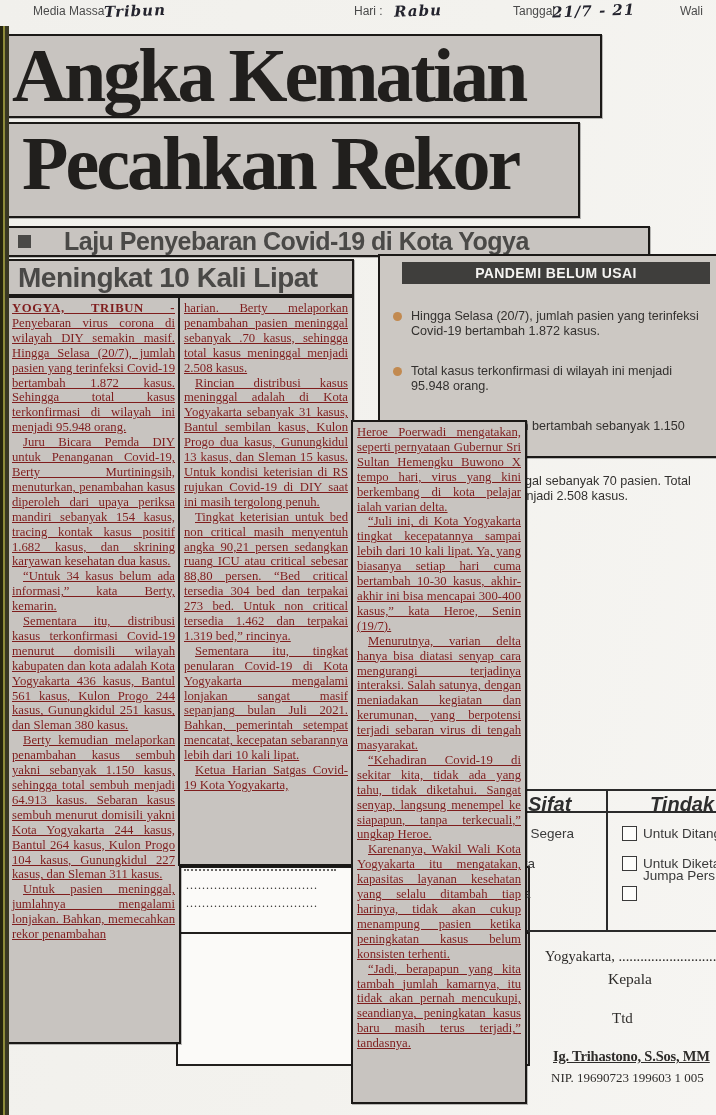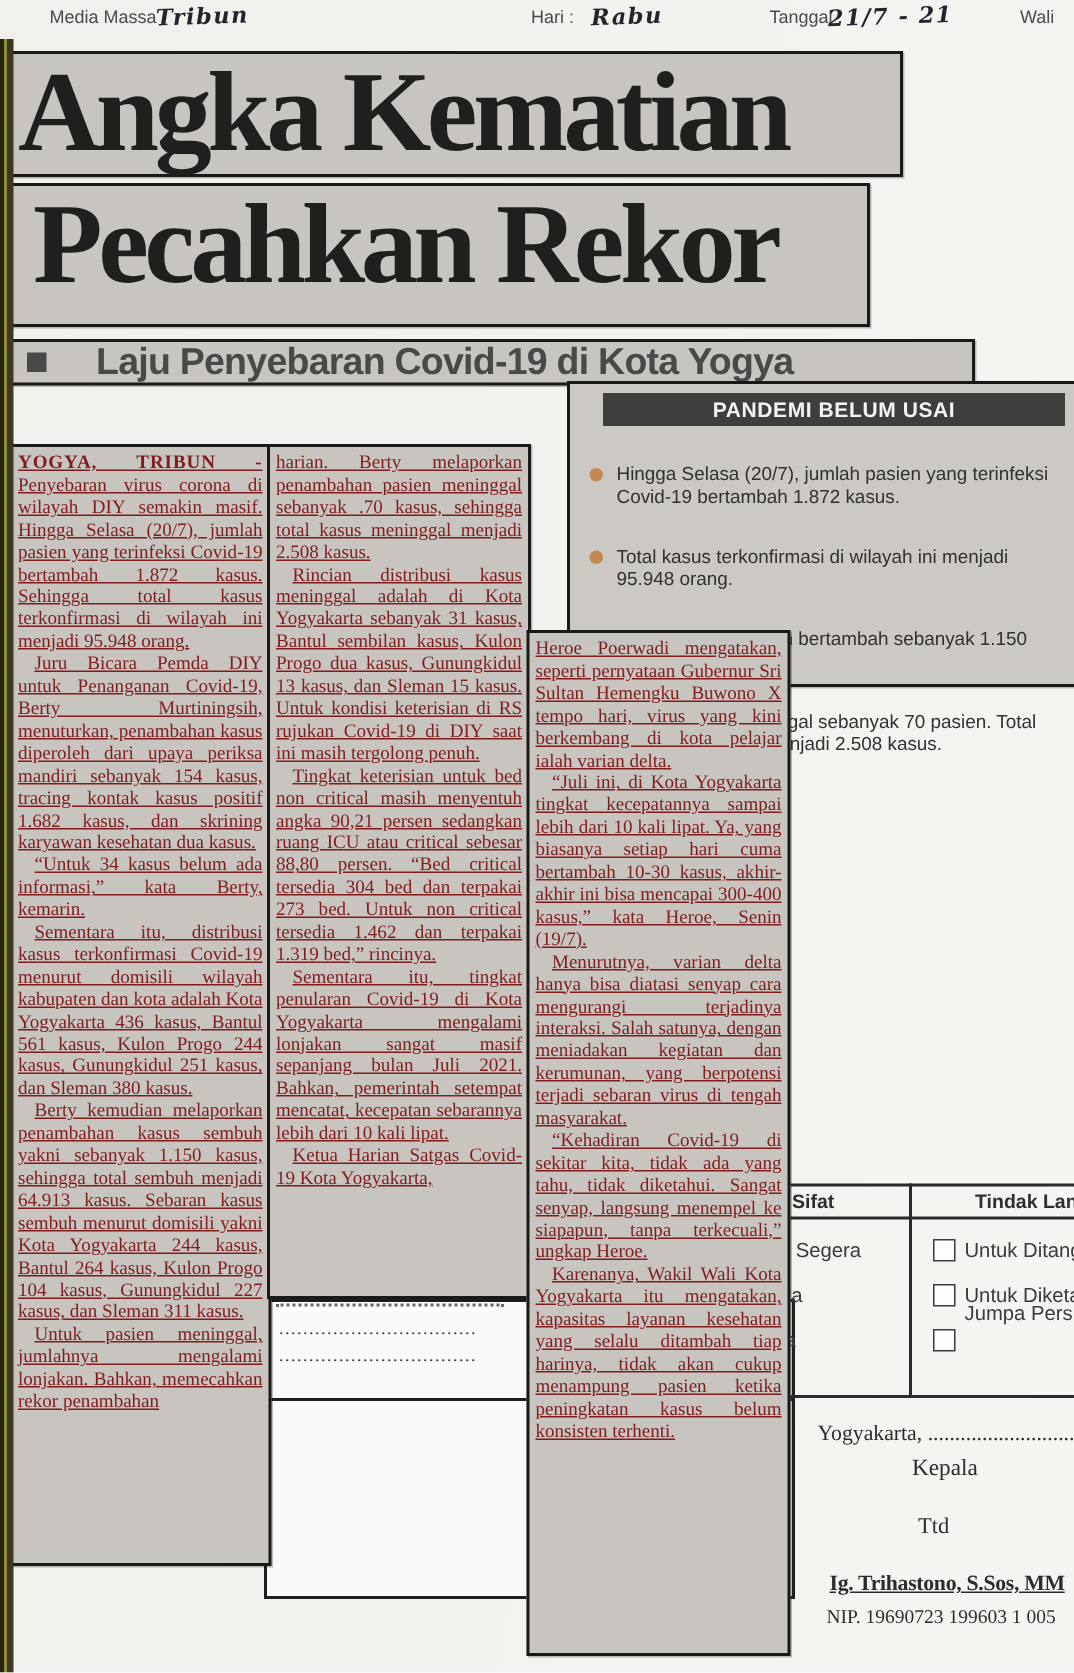--- a/index.html
+++ b/index.html
@@ -46,21 +46,21 @@
     background:#fbfaf8; border:2px solid #211f1d; z-index:1; box-sizing:border-box;}
   .mid-torn { position:absolute; left:6px; top:1px; width:152px; border-top:2px dotted #6a6866;}
   .dots { position:absolute; font-size:12px; letter-spacing:1px; color:#3c3a38; white-space:nowrap;}
   .mid-div { position:absolute; left:-2px; right:-2px; top:64px; border-top:2px solid #211f1d;}
   
   .line { position:absolute; z-index:1; }
   .rt-top { left:521px; top:789px; width:195px; border-top:2px solid #2b2b2b;}
   .rt-under { left:521px; top:811px; width:195px; border-top:2px solid #2b2b2b;}
   .rt-bottom { left:521px; top:930px; width:195px; border-top:2px solid #2b2b2b;}
   .rt-div { left:606px; top:789px; height:141px; border-left:2px solid #2b2b2b;}
-  .rt-h { position:absolute; z-index:1; font-family:"Liberation Sans",sans-serif; font-weight:bold; font-size:13px; color:#2e2e2e; white-space:nowrap;}
+  .rt-h { position:absolute; z-index:1; font-family:"Liberation Sans",sans-serif; font-weight:bold; font-size:20px; color:#2e2e2e; white-space:nowrap;font-style:italic;}
   .rt-item { position:absolute; z-index:1; font-family:"Liberation Sans",sans-serif; font-size:13.5px; color:#3a3a3a; white-space:nowrap;}
   .cb { position:absolute; z-index:1; width:13px; height:13px; border:1.5px solid #3a3a3a; background:#fdfdfb;}
   
   .sig { position:absolute; z-index:1; color:#2e2c2a; white-space:nowrap; font-family:"Liberation Serif",serif;}
   .sig-place { left:545px; top:948px; font-size:14.5px;}
   .sig-role  { left:608px; top:970px; font-size:15.5px;}
   .sig-ttd   { left:612px; top:1010px; font-size:15px;}
   .sig-name  { left:553px; top:1048px; font-size:14.5px; font-weight:bold; text-decoration:underline; letter-spacing:-0.2px;}
   .sig-nip   { left:551px; top:1070px; font-size:13px;}
 </style>
@@ -114,20 +114,23 @@
     <span class="headline-text">Angka Kematian</span>
   </div>
   <div class="clip pieceB">
     <span class="headline-text">Pecahkan Rekor</span>
   </div>
 
   <div class="clip strip1">
     <span class="sq"></span>
     <span>Laju Penyebaran Covid-19 di Kota Yogya</span>
   </div>
+  <div class="clip strip2">
+    <span>Meningkat 10 Kali Lipat</span>
+  </div>
 
   <div class="clip infobox">
     <div class="ib-title">PANDEMI BELUM USAI</div>
     <div class="ib-row">
       <span class="dot"></span>
       <span>Hingga Selasa (20/7), jumlah pasien yang terinfeksi Covid-19 bertambah 1.872 kasus.</span>
     </div>
     <div class="ib-row">
       <span class="dot"></span>
       <span>Total kasus terkonfirmasi di wilayah ini menjadi 95.948 orang.</span>
@@ -158,15 +161,16 @@
     <p class="ind">Sementara itu, tingkat penularan Covid-19 di Kota Yogyakarta mengalami lonjakan sangat masif sepanjang bulan Juli 2021. Bahkan, pemerintah setempat mencatat, kecepatan sebarannya lebih dari 10 kali lipat.</p>
     <p class="ind">Ketua Harian Satgas Covid-19 Kota Yogyakarta,</p>
   </div>
 
   <div class="clip col col3">
     <p>Heroe Poerwadi mengatakan, seperti pernyataan Gubernur Sri Sultan Hemengku Buwono X tempo hari, virus yang kini berkembang di kota pelajar ialah varian delta.</p>
     <p class="ind">“Juli ini, di Kota Yogyakarta tingkat kecepatannya sampai lebih dari 10 kali lipat. Ya, yang biasanya setiap hari cuma bertambah 10-30 kasus, akhir-akhir ini bisa mencapai 300-400 kasus,” kata Heroe, Senin (19/7).</p>
     <p class="ind">Menurutnya, varian delta hanya bisa diatasi senyap cara mengurangi terjadinya interaksi. Salah satunya, dengan meniadakan kegiatan dan kerumunan, yang berpotensi terjadi sebaran virus di tengah masyarakat.</p>
     <p class="ind">“Kehadiran Covid-19 di sekitar kita, tidak ada yang tahu, tidak diketahui. Sangat senyap, langsung menempel ke siapapun, tanpa terkecuali,” ungkap Heroe.</p>
     <p class="ind">Karenanya, Wakil Wali Kota Yogyakarta itu mengatakan, kapasitas layanan kesehatan yang selalu ditambah tiap harinya, tidak akan cukup menampung pasien ketika peningkatan kasus belum konsisten terhenti.</p>
+    <p class="ind">“Jadi, berapapun yang kita tambah jumlah kamarnya, itu tidak akan pernah mencukupi, seandianya, peningkatan kasus baru masih terus terjadi,” tandasnya.</p>
   </div>
 
 </div>
 
 </body></html>

